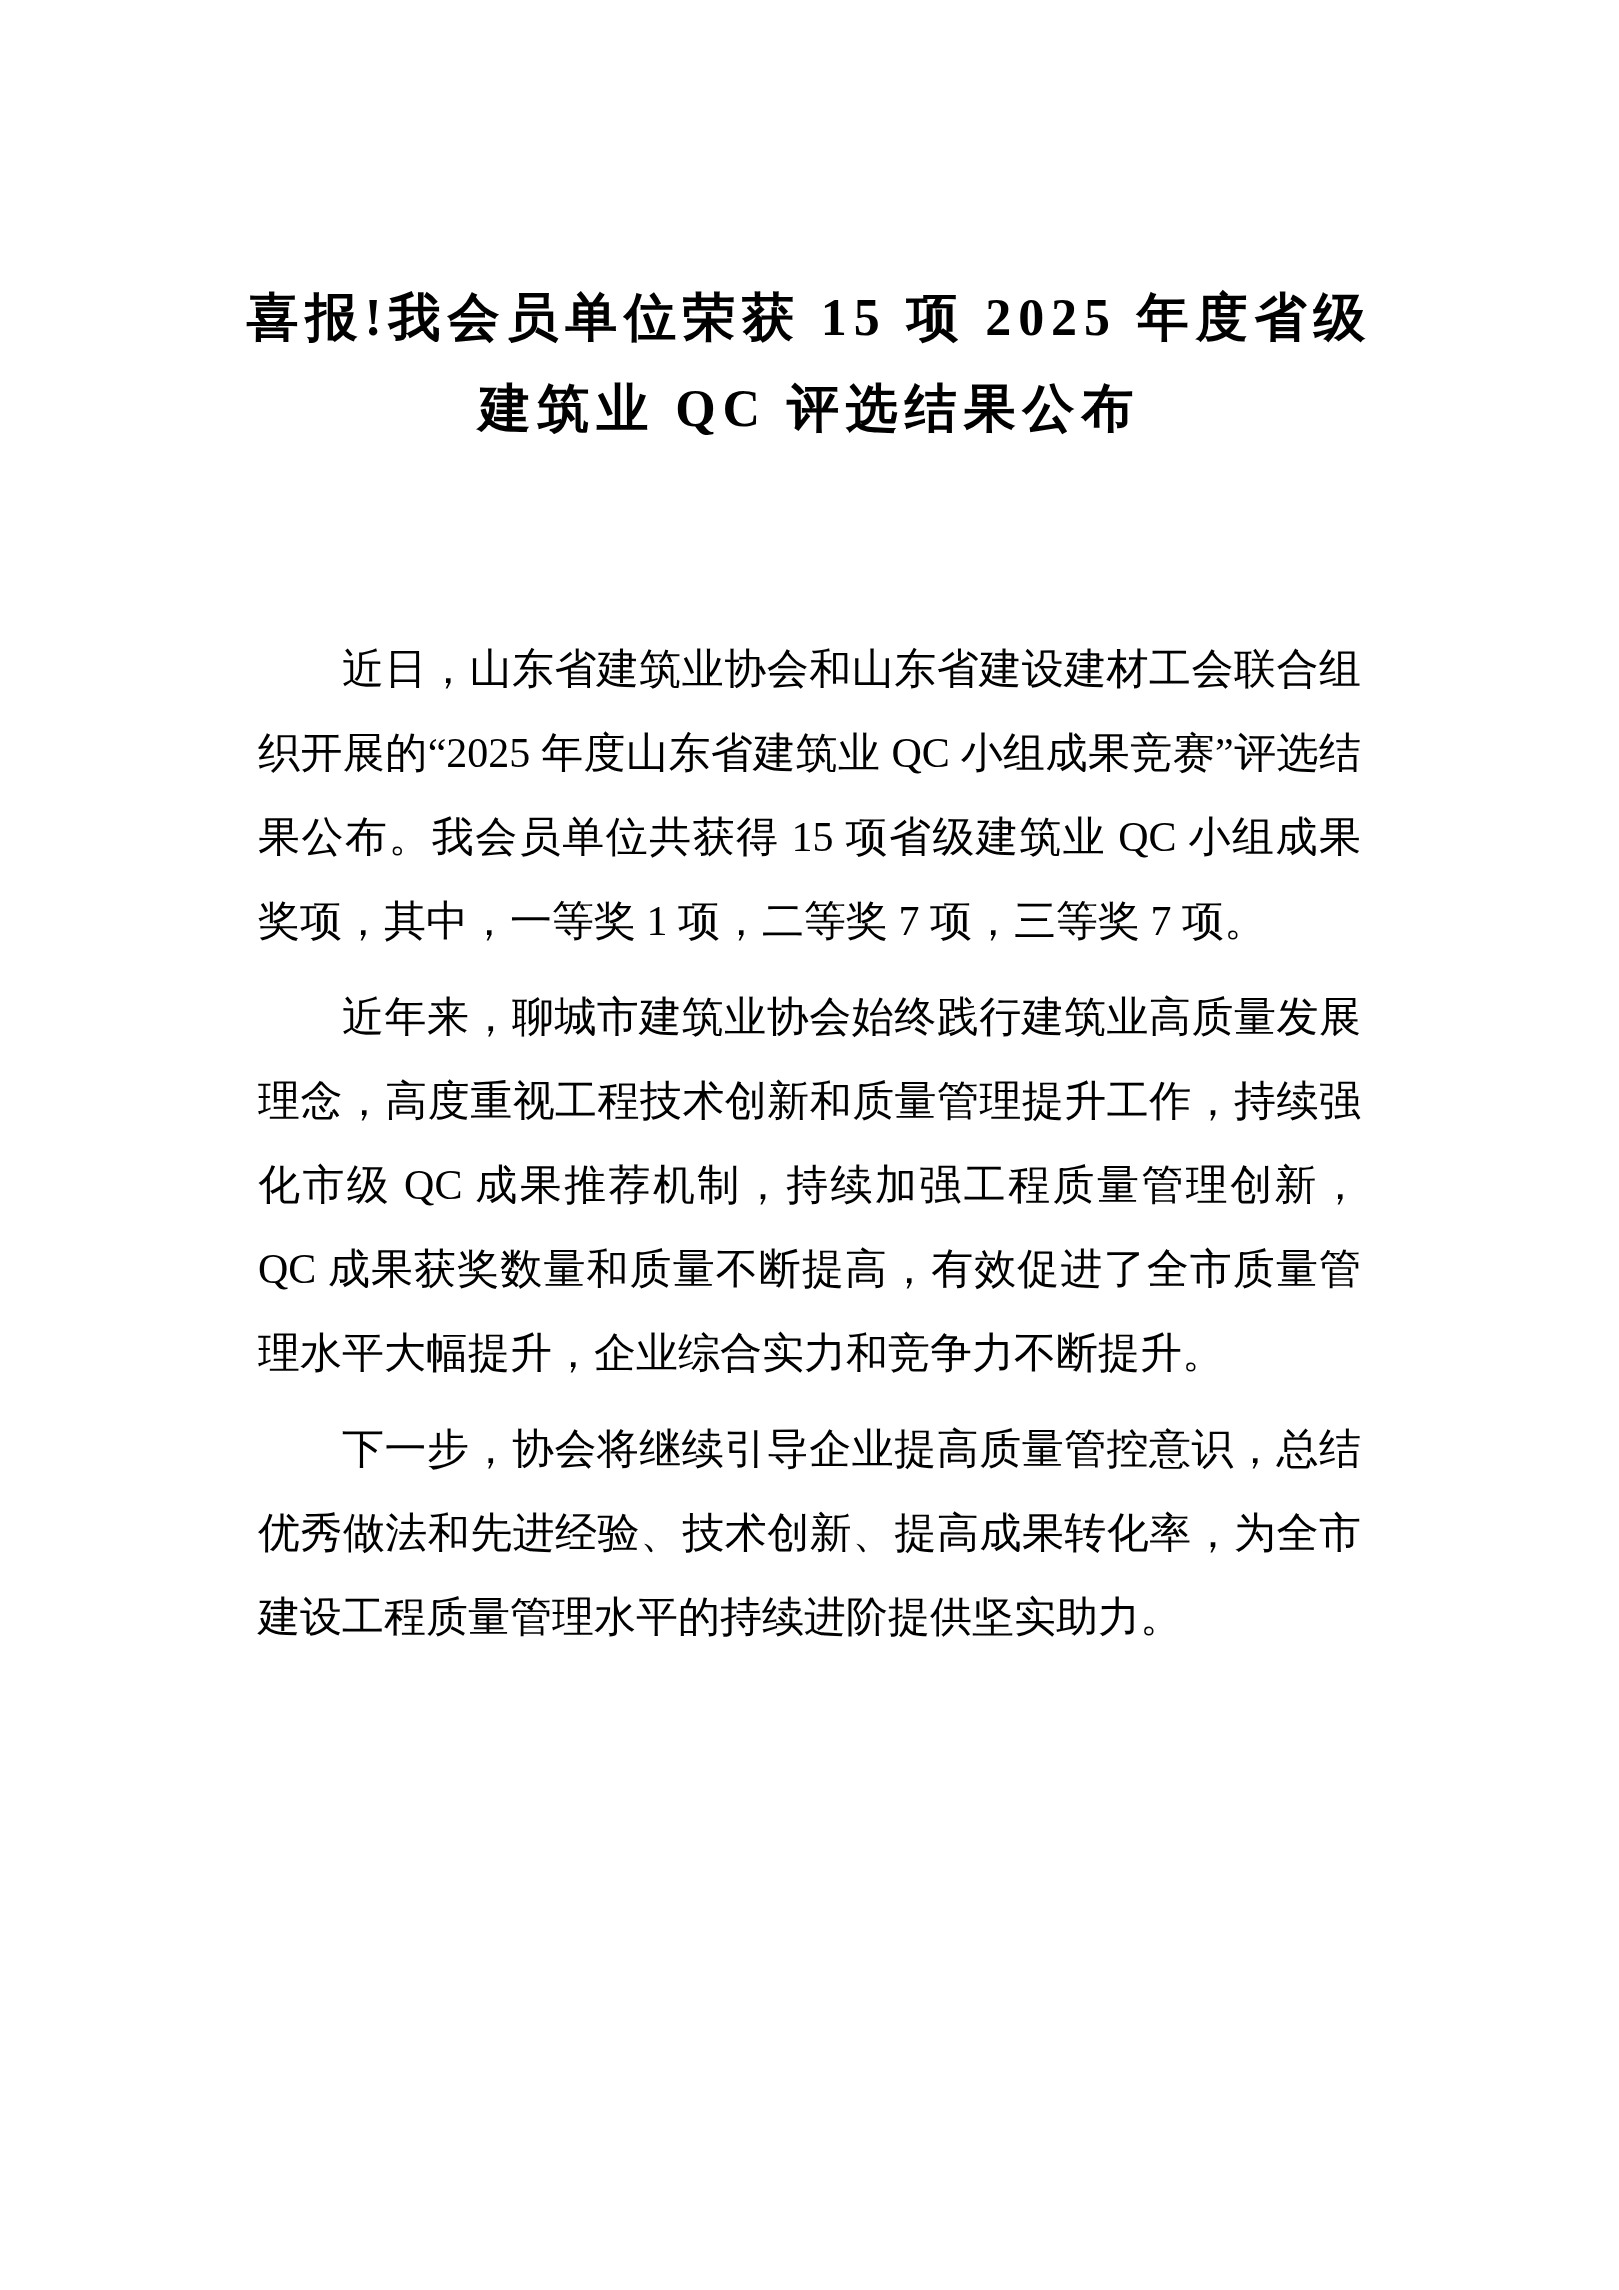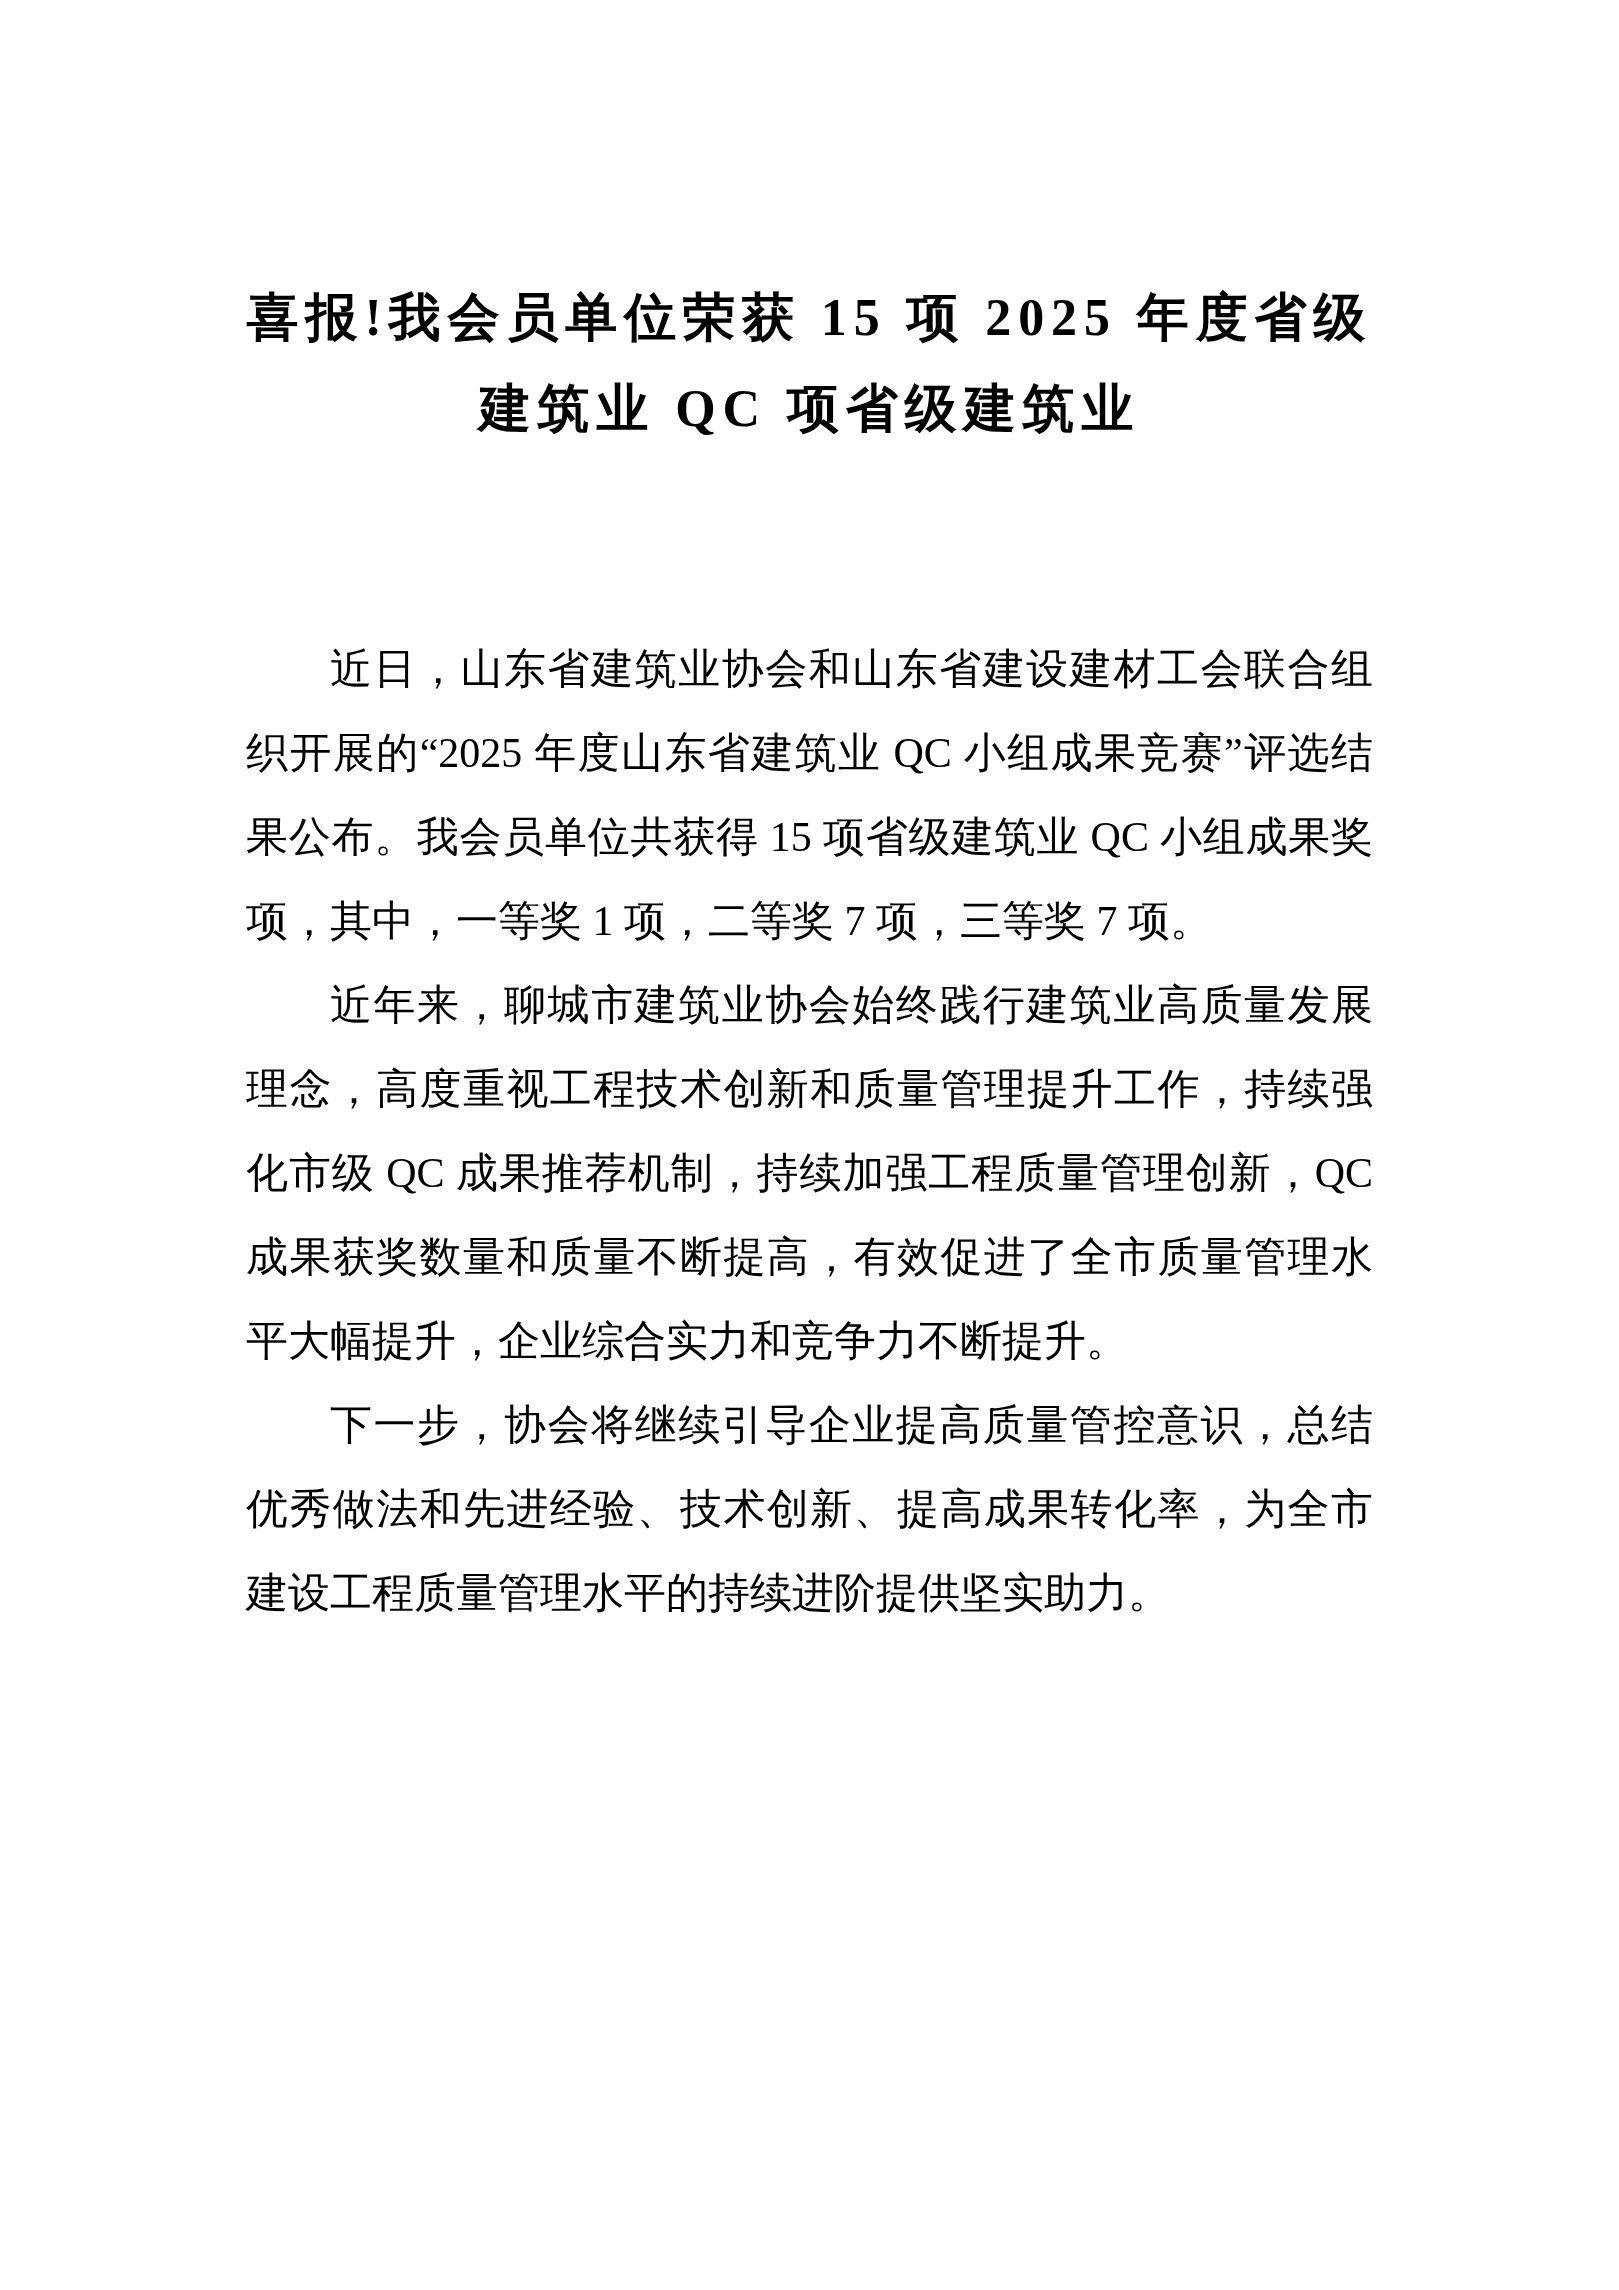--- a/index.html
+++ b/index.html
@@ -31,31 +31,31 @@
     display: block;
     white-space: nowrap;
   }
   .doc-body {
     margin: 173px 0 0 0;
     font-size: 42px;
     line-height: 84px;
     text-align: justify;
   }
   .doc-body p {
-    margin: 0;
+    margin: 12px;
     text-indent: 2em;
   }
 </style>
 </head>
 <body>
 
 <div class="page">
   <h1 class="doc-title">
     <span class="title-line">喜报!我会员单位荣获 15 项 2025 年度省级</span>
-    <span class="title-line">建筑业 QC 项省级建筑业</span>
+    <span class="title-line">建筑业 QC 评选结果公布</span>
   </h1>
   <div class="doc-body">
     <p>近日，山东省建筑业协会和山东省建设建材工会联合组织开展的“2025 年度山东省建筑业 QC 小组成果竞赛”评选结果公布。我会员单位共获得 15 项省级建筑业 QC 小组成果奖项，其中，一等奖 1 项，二等奖 7 项，三等奖 7 项。</p>
     <p>近年来，聊城市建筑业协会始终践行建筑业高质量发展理念，高度重视工程技术创新和质量管理提升工作，持续强化市级 QC 成果推荐机制，持续加强工程质量管理创新，QC 成果获奖数量和质量不断提高，有效促进了全市质量管理水平大幅提升，企业综合实力和竞争力不断提升。</p>
     <p>下一步，协会将继续引导企业提高质量管控意识，总结优秀做法和先进经验、技术创新、提高成果转化率，为全市建设工程质量管理水平的持续进阶提供坚实助力。</p>
   </div>
 </div>
 
 
 </body></html>

